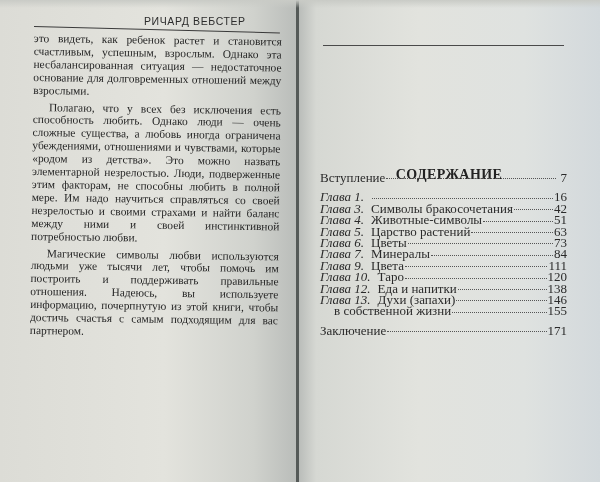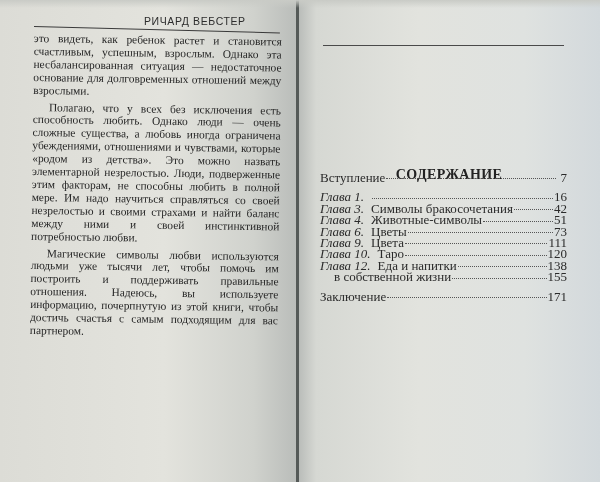--- a/index.html
+++ b/index.html
@@ -110,42 +110,60 @@
         <span class="dots"></span>
         <span class="pg">42</span>
       </div>
       <div class="toc-row">
         <span class="lbl">Глава 4.</span>
         <span class="title">Животные-символы</span>
         <span class="dots"></span>
         <span class="pg">51</span>
       </div>
       <div class="toc-row">
+        <span class="lbl">Глава 5.</span>
+        <span class="title">Царство растений</span>
+        <span class="dots"></span>
+        <span class="pg">63</span>
+      </div>
+      <div class="toc-row">
         <span class="lbl">Глава 6.</span>
         <span class="title">Цветы</span>
         <span class="dots"></span>
         <span class="pg">73</span>
+      </div>
+      <div class="toc-row">
+        <span class="lbl">Глава 7.</span>
+        <span class="title">Минералы</span>
+        <span class="dots"></span>
+        <span class="pg">84</span>
       </div>
       <div class="toc-row">
         <span class="lbl">Глава 9.</span>
         <span class="title">Цвета</span>
         <span class="dots"></span>
         <span class="pg">111</span>
       </div>
       <div class="toc-row">
         <span class="lbl">Глава 10.</span>
         <span class="title">Таро</span>
         <span class="dots"></span>
         <span class="pg">120</span>
       </div>
       <div class="toc-row">
         <span class="lbl">Глава 12.</span>
         <span class="title">Еда и напитки</span>
         <span class="dots"></span>
         <span class="pg">138</span>
+      </div>
+      <div class="toc-row">
+        <span class="lbl">Глава 13.</span>
+        <span class="title">Духи (запахи)</span>
+        <span class="dots"></span>
+        <span class="pg">146</span>
       </div>
 
       <div class="toc-row cont">
         <span class="title">в собственной жизни</span>
         <span class="dots"></span>
         <span class="pg">155</span>
       </div>
 
       <div class="toc-gap"></div>
       <div class="toc-row">

